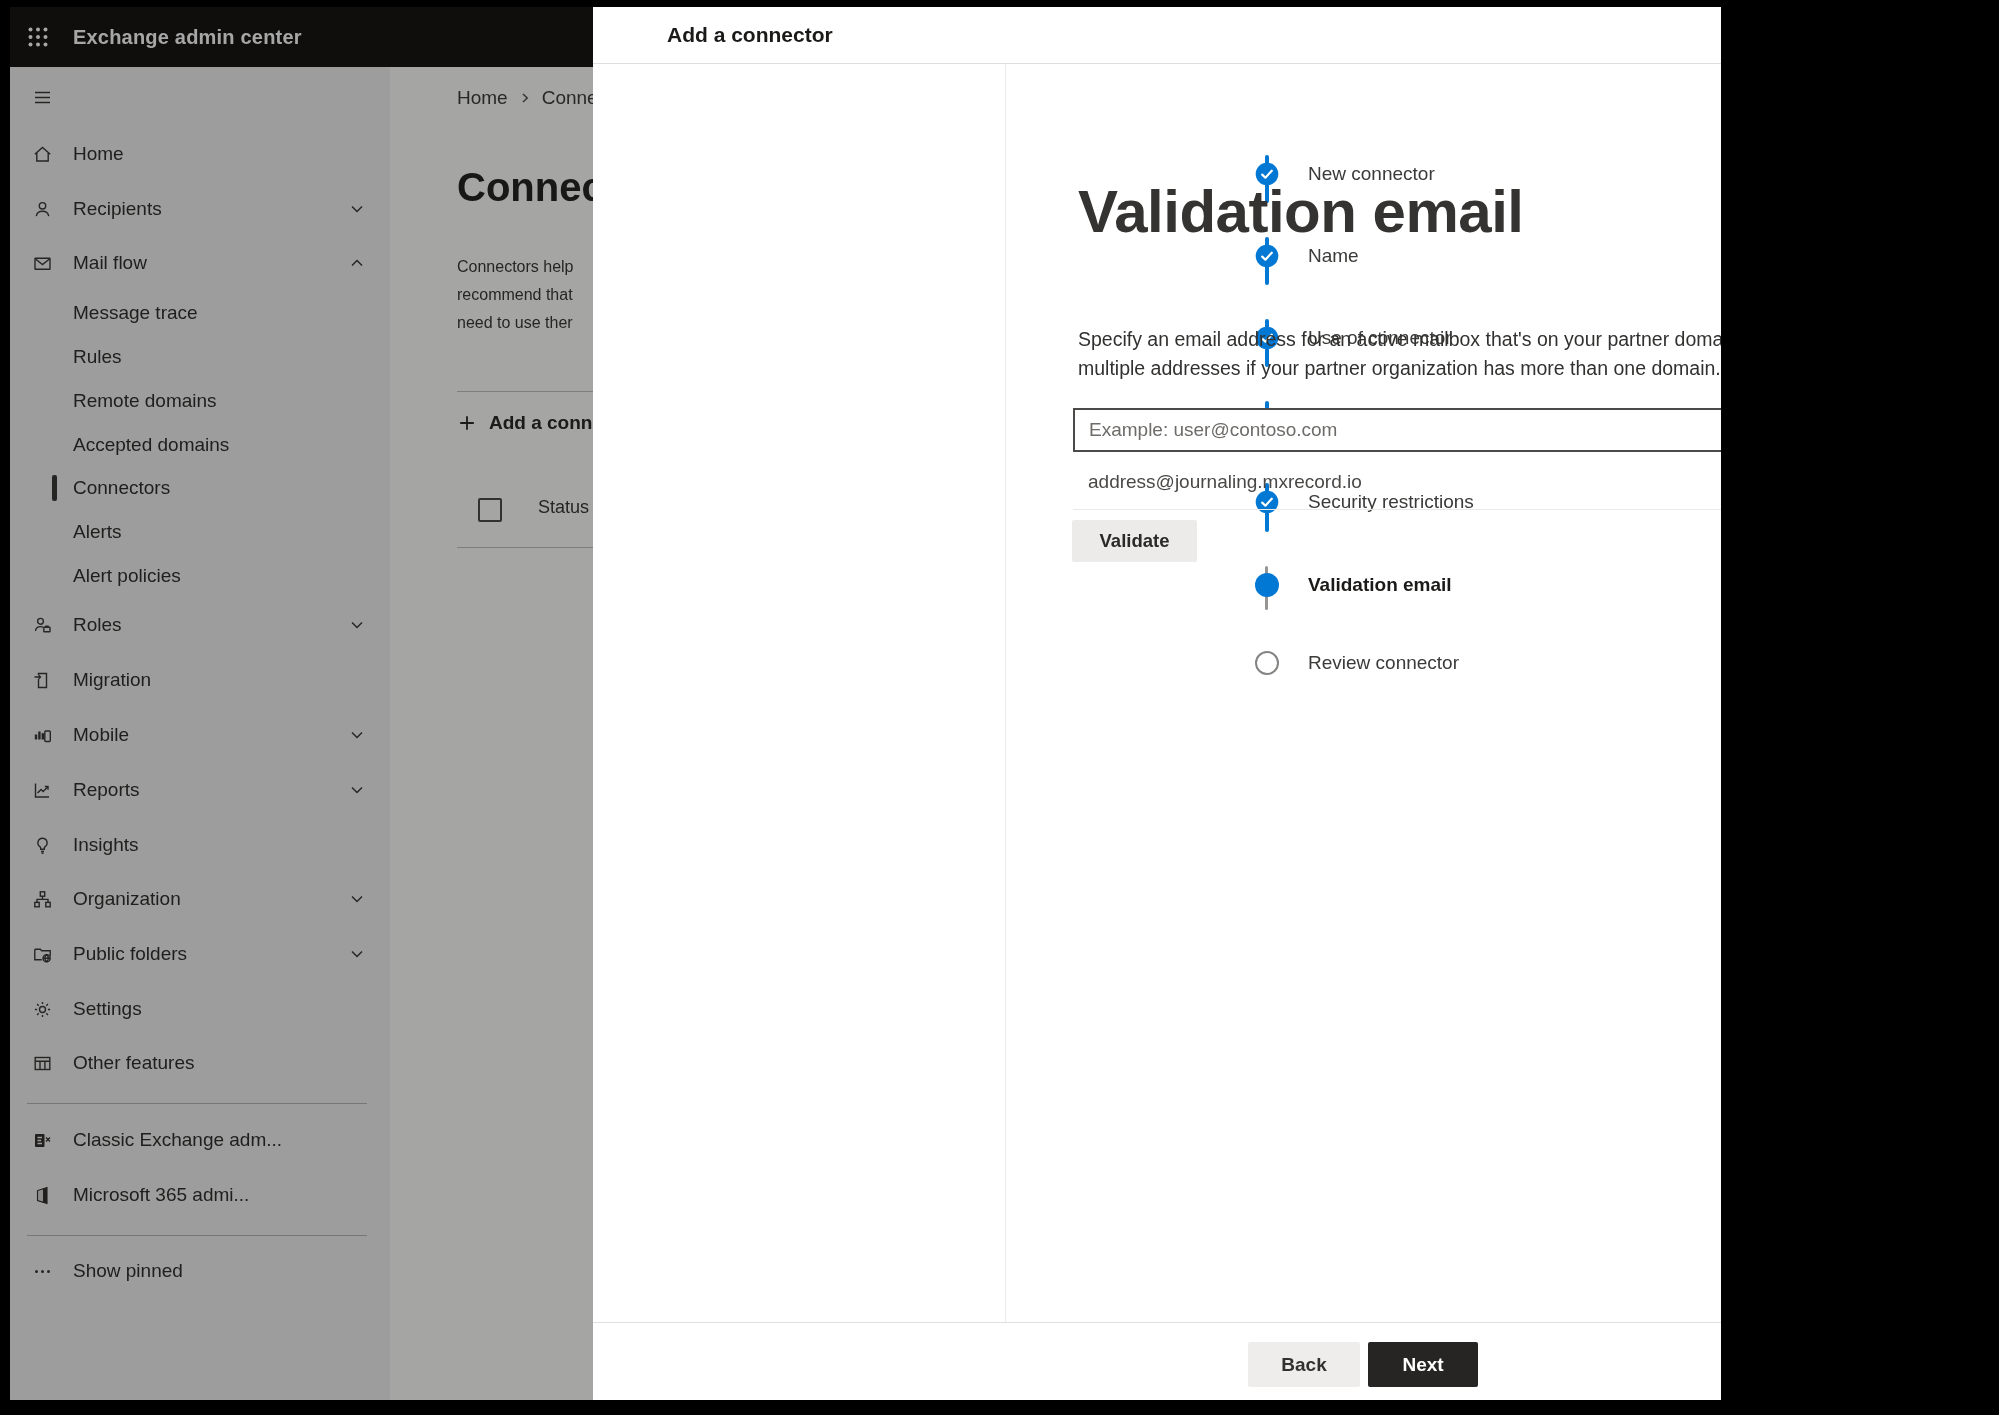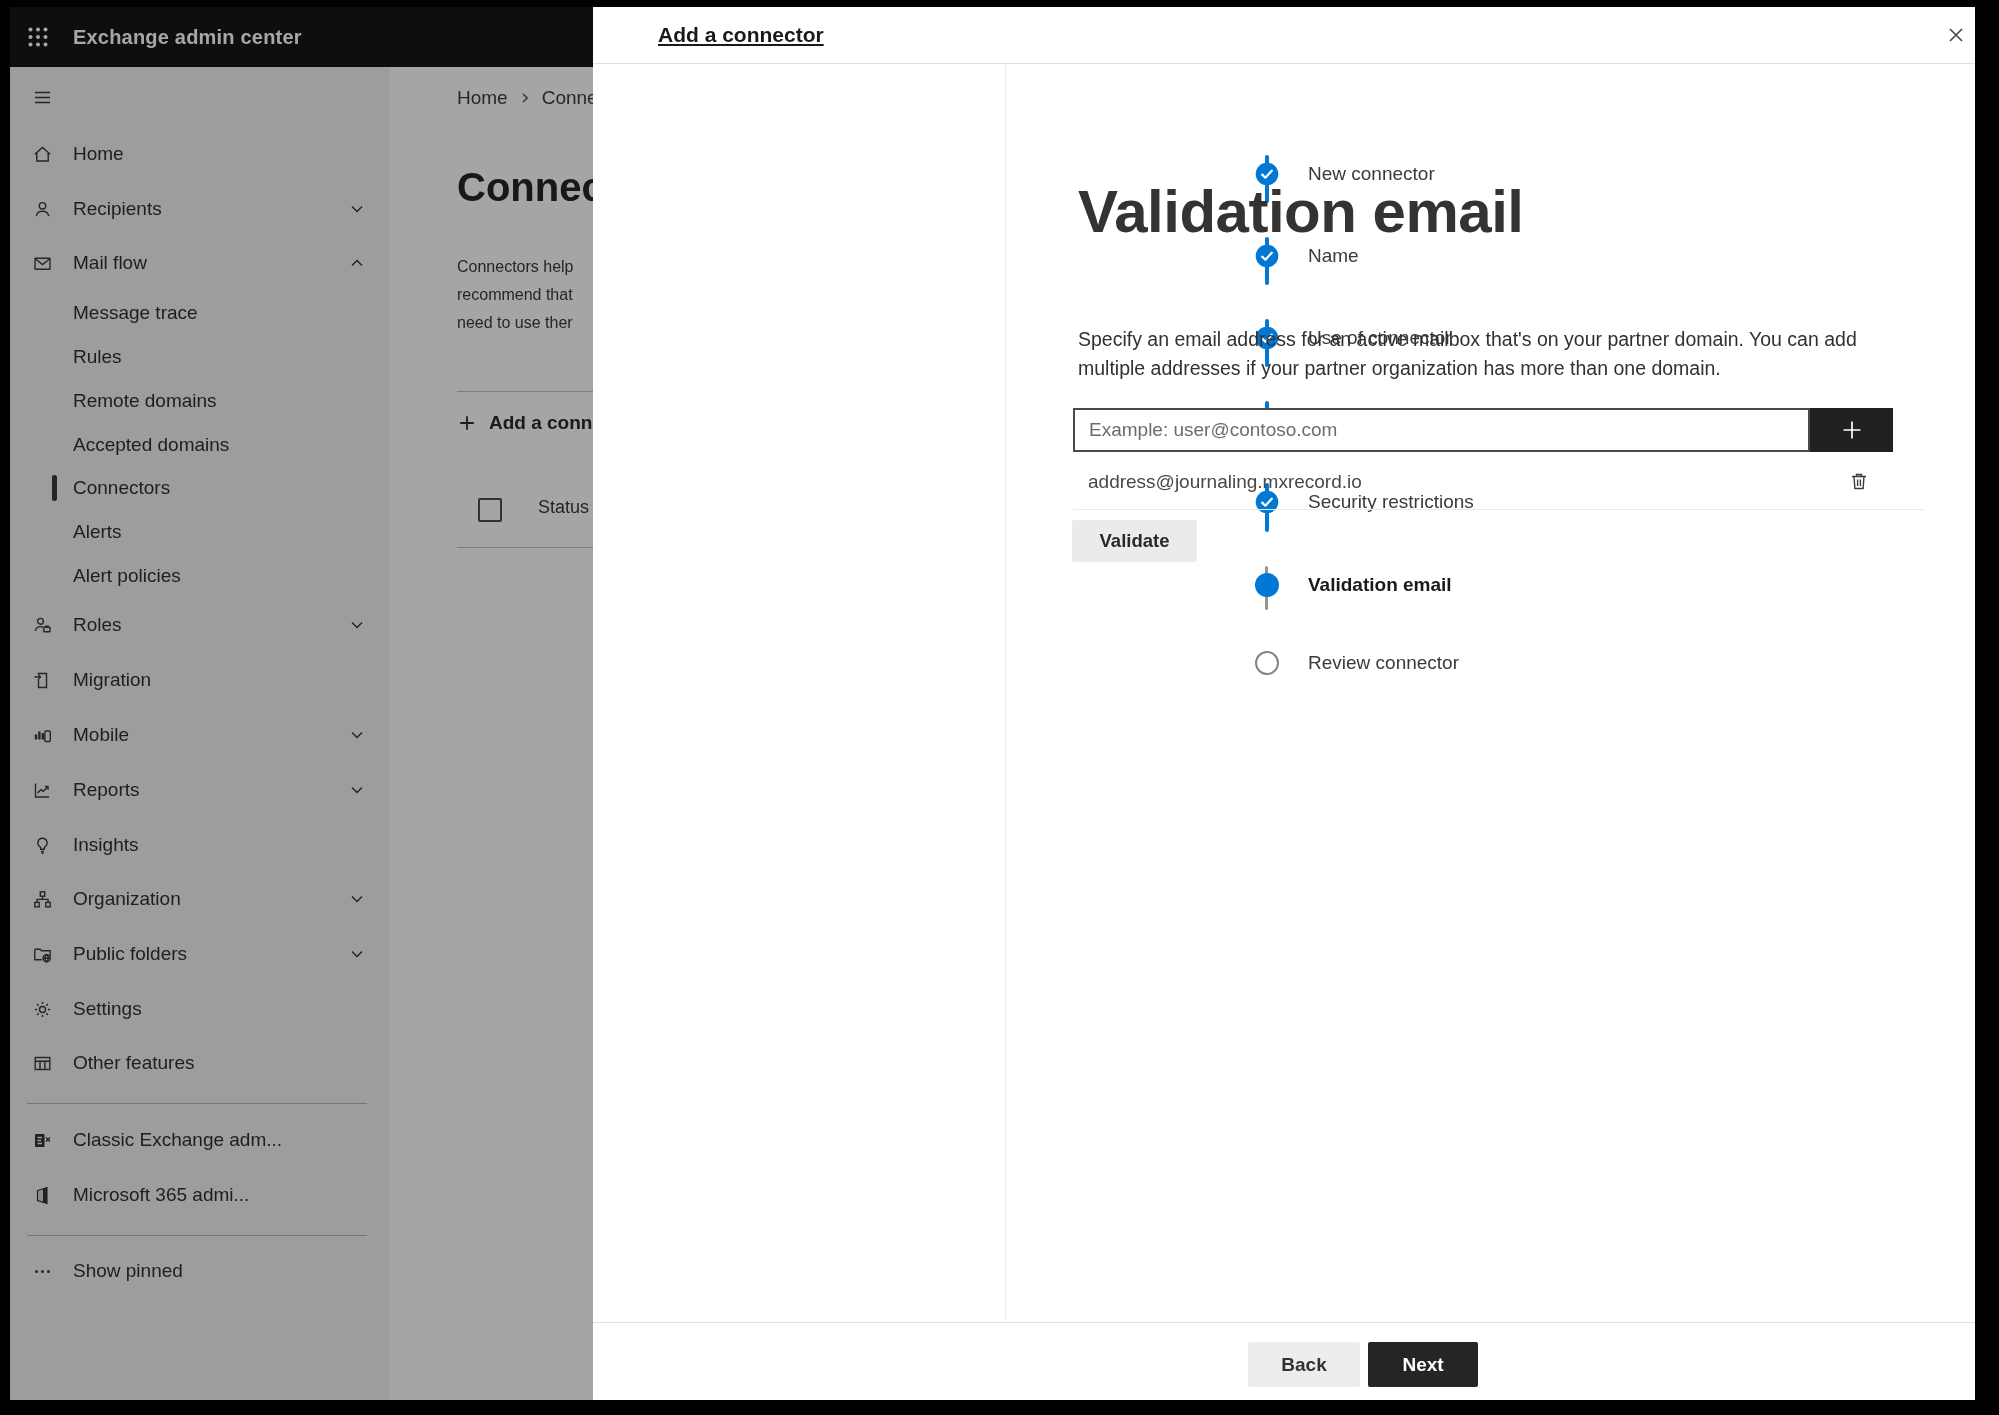--- a/index.html
+++ b/index.html
@@ -1,19 +1,19 @@
 <!DOCTYPE html>
 <html><head>
 <meta charset="utf-8">
 <style>
   html,body{margin:0;padding:0;background:#000;}
   body{width:1999px;height:1415px;position:relative;overflow:hidden;
        font-family:"Liberation Sans",sans-serif;-webkit-font-smoothing:antialiased;}
   
-  .app{position:absolute;left:10px;top:7px;width:1965px;height:1393px;background:#4d7c0f;overflow:hidden;}
+  .app{position:absolute;left:10px;top:7px;width:1711px;height:1393px;background:#4d7c0f;overflow:hidden;}
   
   .topbar{position:absolute;left:0;top:0;width:100%;height:60px;background:#171615;z-index:1;}
   .waffle{position:absolute;left:17px;top:19px;width:22px;height:22px;}
   .app-title{position:absolute;left:63px;top:0;line-height:60px;color:#fff;font-size:20px;font-weight:600;letter-spacing:.2px;}
   
   .sidebar{position:absolute;left:0;top:60px;width:380px;bottom:0;background:#f3f2f1;z-index:1;overflow:hidden;}
   .nav-row{position:absolute;left:0;width:380px;height:44px;display:flex;align-items:center;cursor:pointer;}
   .nav-ic{position:absolute;left:20px;width:24px;height:24px;display:flex;align-items:center;justify-content:center;color:#3b3a39;}
   .nav-label{position:absolute;left:63px;font-size:19px;color:#323130;white-space:nowrap;}
   .nav-chev{position:absolute;left:338px;width:18px;height:18px;color:#3b3a39;}
@@ -26,21 +26,21 @@
   .bg-h1{position:absolute;top:98px;left:67px;font-size:40px;font-weight:700;color:#262524;white-space:nowrap;}
   .bg-para{position:absolute;top:186px;left:67px;font-size:16px;line-height:28px;color:#3b3a39;white-space:pre-line;}
   .bg-divider{position:absolute;left:67px;width:400px;height:1px;background:#c4c2c0;}
   .bg-add{position:absolute;top:338px;left:67px;height:36px;display:flex;align-items:center;gap:12px;font-size:19px;font-weight:700;color:#2b2a29;white-space:nowrap;cursor:pointer;}
   .bg-check{position:absolute;left:88px;top:431px;width:20px;height:20px;border:2px solid #4f4e4d;border-radius:2px;background:transparent;}
   .bg-status{position:absolute;left:148px;top:430px;font-size:18px;color:#3b3a39;white-space:nowrap;}
   
   .dim{position:absolute;inset:0;background:rgba(0,0,0,.35);z-index:5;}
   
   .modal{position:absolute;left:583px;top:0;width:1392px;bottom:0;background:#fff;z-index:10;}
-  .modal-title{position:absolute;left:65px;top:0;line-height:56px;font-size:21px;font-weight:700;color:#1b1a19;text-decoration:underline;}
+  .modal-title{position:absolute;left:74px;top:0;line-height:56px;font-size:21px;font-weight:700;color:#1b1a19;}
   .modal-hdiv{position:absolute;left:0;top:56px;width:100%;height:1px;background:#e1dfdd;}
   .close-btn{position:absolute;left:1348px;top:13px;width:30px;height:30px;display:flex;align-items:center;justify-content:center;color:#484644;cursor:pointer;background:none;border:none;padding:0;}
   .vdiv{position:absolute;left:412px;top:57px;width:1px;height:1258px;background:#edebe9;}
   
   .step-row{position:absolute;display:flex;align-items:center;margin-top:36px;}
   .step-circle{width:24px;height:24px;border-radius:50%;flex:0 0 24px;}
   .step-circle.done svg{display:block;}
   .step-circle.current{background:#0078d4;}
   .step-circle.todo{background:#fff;border:2px solid #868482;box-sizing:border-box;}
   .step-label{margin-left:29px;font-size:19px;color:#3b3a39;white-space:nowrap;}

